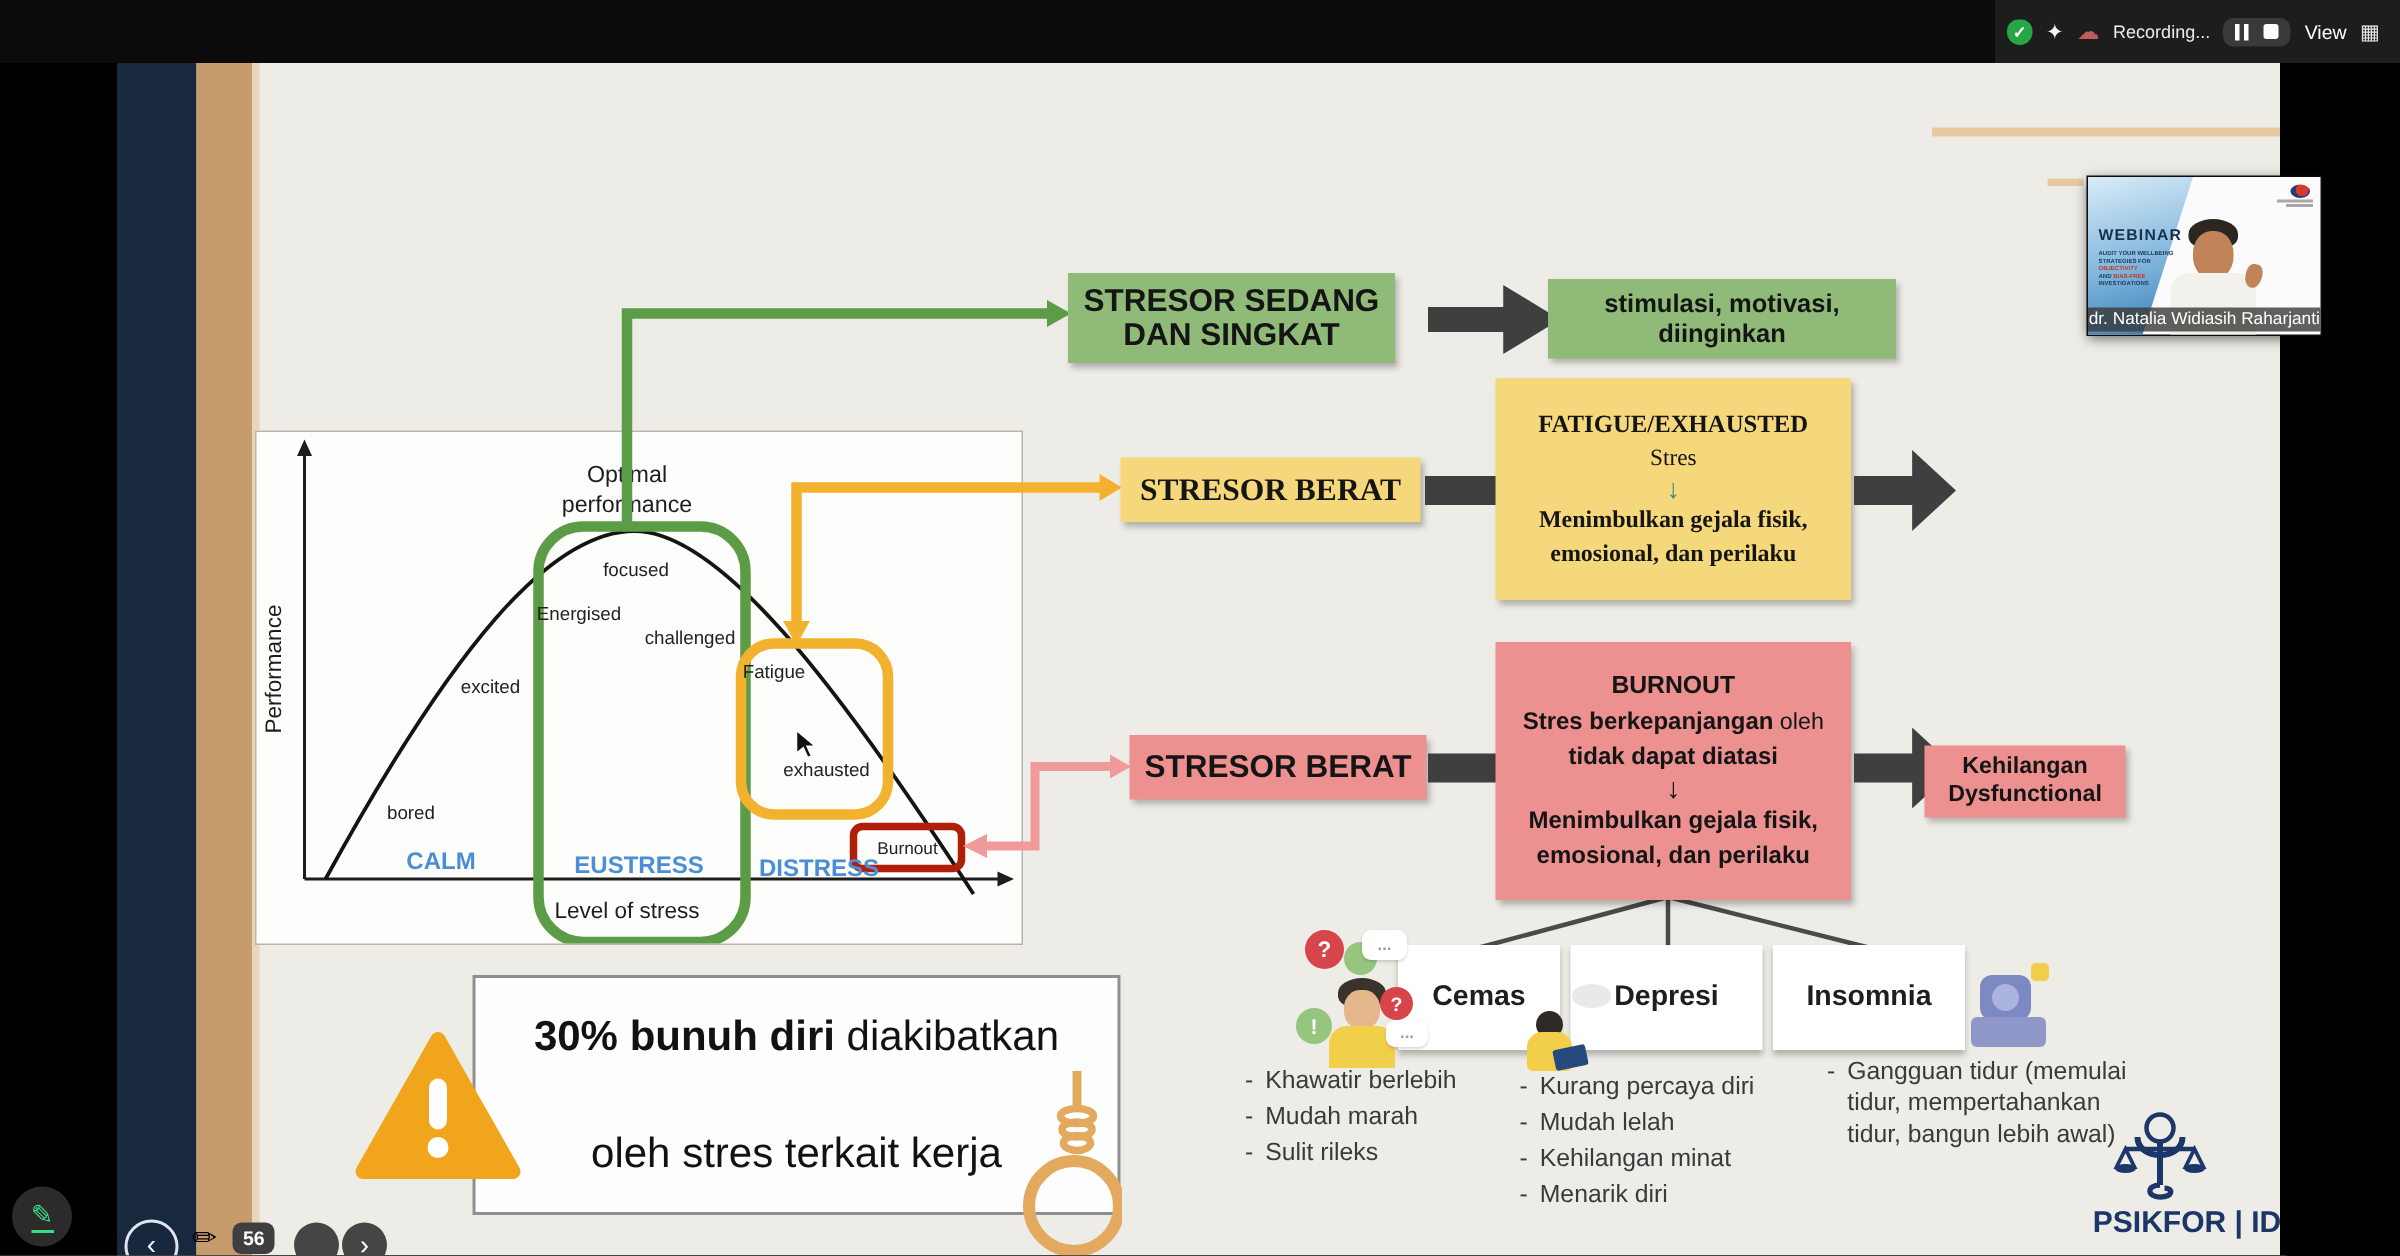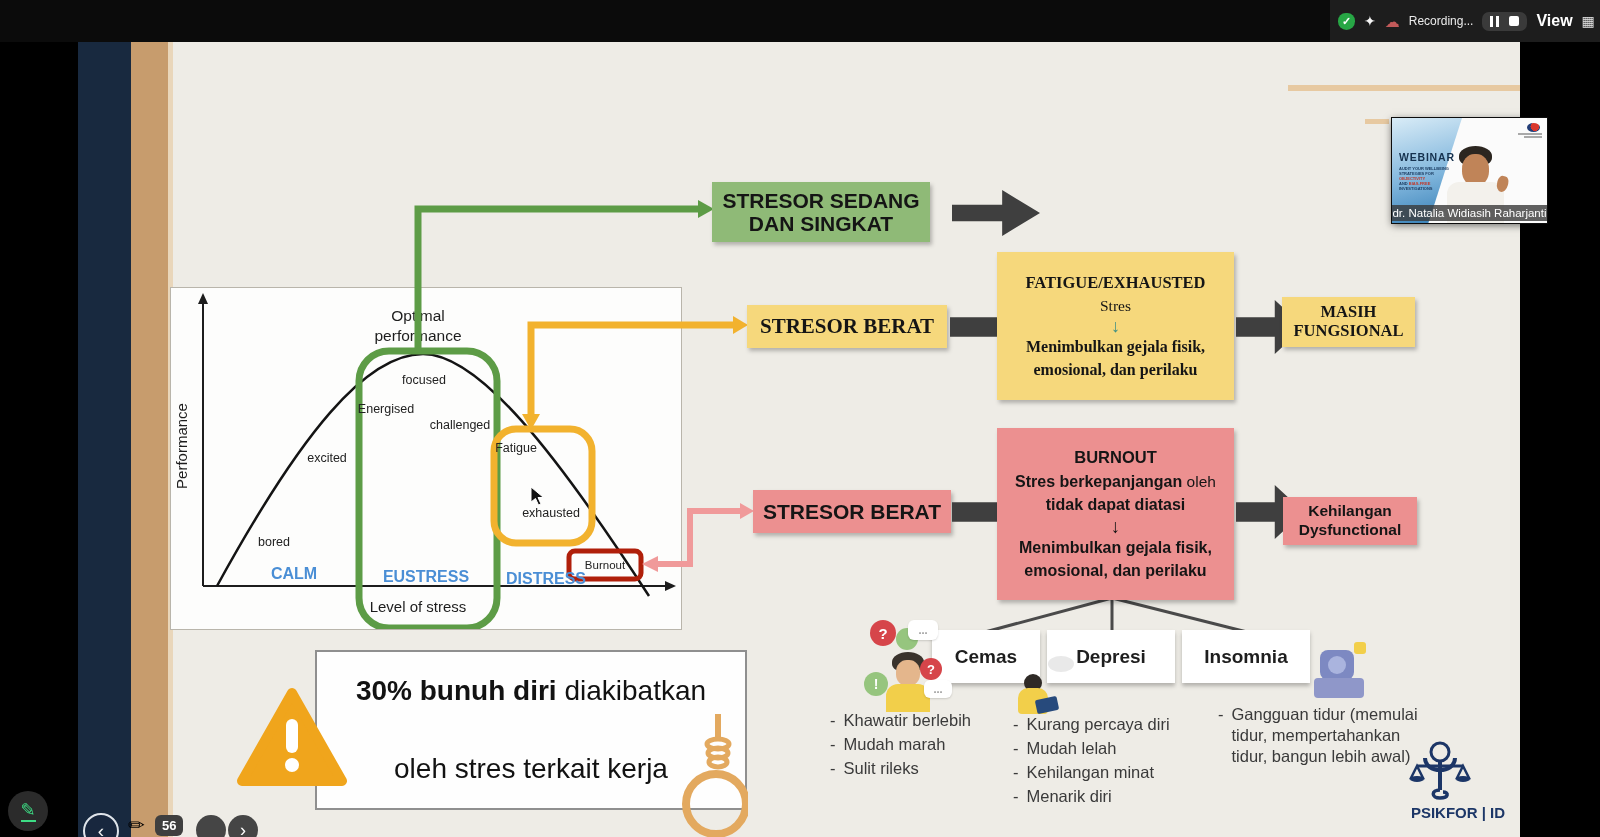--- a/index.html
+++ b/index.html
@@ -12,21 +12,21 @@
   .shield{width:17px;height:17px;background:#27a645;border-radius:45% 45% 50% 50%;color:#fff;
           font-size:11px;font-weight:bold;display:flex;align-items:center;justify-content:center;}
   .sparkle{color:#f5f5f5;font-size:14px;}
   .cloud{color:#c25a5a;font-size:15px;line-height:1;}
   .rec-text{color:#ececec;font-size:12px;}
   .rec-pill{display:flex;align-items:center;gap:10px;background:#3a3a3a;border-radius:7px;
             padding:4px 8px;}
   .pause-glyph{display:flex;gap:3px;}
   .pause-glyph i{display:block;width:3px;height:11px;background:#fff;}
   .stop-glyph{width:10px;height:10px;background:#fff;border-radius:2px;}
-  .view-label{color:#fff;font-size:16px;font-weight:bold;}
+  .view-label{color:#fff;font-size:13px;}
   .grid-icon{color:#e5e5e5;font-size:14px;}
   
   .slide{position:absolute;left:78px;top:42px;width:1442px;height:795px;background:#eeece6;
          overflow:hidden;z-index:1;}
   .strip-navy{position:absolute;left:0;top:0;width:53px;height:795px;background:#18293f;}
   .strip-tan{position:absolute;left:53px;top:0;width:37px;height:795px;background:#c79c6d;}
   .strip-light{position:absolute;left:90px;top:0;width:5px;height:795px;background:#e9d6ba;}
   .deco-line1{position:absolute;left:1210px;top:43px;width:233px;height:6px;background:#e7c9a1;}
   .deco-line2{position:absolute;left:1287px;top:77px;width:24px;height:5px;background:#e7c9a1;}
   .slide-title{position:absolute;left:110px;top:32px;width:1195px;text-align:center;
@@ -46,37 +46,37 @@
   .pink{background:#ec9090;}
   .src{font-size:21px;font-weight:800;line-height:1.1;}
   .arrow{position:absolute;background:#3f3f3f;z-index:4;
          clip-path:polygon(0% 32%,57% 32%,57% 0%,100% 50%,57% 100%,57% 68%,0% 68%);}
   .bigbox-title{font-weight:800;font-size:16.5px;}
   .bigbox-line{font-size:15.5px;}
   .bigbox-bold{font-weight:800;font-size:16px;}
   .darr-teal{color:#3f8f84;font-weight:bold;font-size:18px;line-height:1;}
   .darr-dark{color:#111;font-weight:800;font-size:19px;line-height:1;}
   
-  .card{position:absolute;top:588px;height:53px;background:#fff;z-index:4;
+  .card{position:absolute;top:588px;height:70px;background:#fff;z-index:4;
         display:flex;align-items:center;justify-content:center;font-size:19px;font-weight:700;
         color:#1e1e1e;box-shadow:0 3px 4px rgba(0,0,0,0.25);}
   .symlist{position:absolute;z-index:4;color:#3a3a3a;font-size:16.5px;line-height:1.28;}
   .symlist .li{display:flex;gap:8px;margin-bottom:3px;}
   .symlist .mk{flex:0 0 auto;}
   
   .stat-box{position:absolute;left:237px;top:608px;width:428px;height:156px;background:#fefefe;
             border:2px solid #8f8f8f;z-index:4;display:flex;flex-direction:column;align-items:center;
             justify-content:center;font-size:28px;color:#121212;text-align:center;line-height:1.3;gap:41px;}
   .stat-box b{font-weight:800;}
   .warn-tri{position:absolute;left:158px;top:645px;z-index:5;}
   .noose{position:absolute;left:600px;top:672px;z-index:5;}
   
   .brand-logo{position:absolute;left:1327px;top:698px;z-index:4;}
   .brand-text{position:absolute;left:1300px;top:762px;width:160px;text-align:center;z-index:4;
-              color:#1c3667;font-weight:800;font-size:15px;}
+              color:#1c3667;font-weight:800;font-size:20px;}
   
   .ill-bubble{position:absolute;border-radius:50%;display:flex;align-items:center;justify-content:center;
               color:#fff;font-weight:800;z-index:5;}
   .ill-chat{position:absolute;background:#fff;border-radius:6px;color:#9a9a9a;font-weight:800;
             display:flex;align-items:center;justify-content:center;z-index:5;box-shadow:0 1px 2px rgba(0,0,0,.15);}
   .person{position:absolute;z-index:4;}
   
   .webcam{position:absolute;left:1392px;top:118px;width:155px;height:105px;background:#fbfbfb;
           z-index:50;overflow:hidden;box-shadow:0 0 0 1px #0d0d0d,0 2px 8px rgba(0,0,0,.6);}
   .webcam-swoosh{position:absolute;left:0;top:0;width:70px;height:105px;
@@ -195,37 +195,37 @@
       <polygon points="580,514 580,530 564,522" fill="#f09a9a"></polygon>
       <polygon points="662,461 662,477 676,469" fill="#f09a9a"></polygon>
       <path d="M 1034 556 L 907 590 M 1034 556 L 1034 590 M 1034 556 L 1169 590" fill="none" stroke="#4a4a4a" stroke-width="3"></path>
     </svg>
 
     <div class="fbox green src" style="left:634px;top:140px;width:218px;height:60px;">
       <span>STRESOR SEDANG</span>
       <span>DAN SINGKAT</span>
     </div>
     <div class="arrow" style="left:874px;top:148px;width:88px;height:46px;"></div>
+    <div class="fbox green" style="left:954px;top:144px;width:232px;height:53px;font-size:17px;font-weight:600;">
+      <span>stimulasi, motivasi,</span>
+      <span>diinginkan</span>
+    </div>
 
     <div class="fbox yellow src" style="left:669px;top:263px;width:200px;height:43px;">
       <span>STRESOR BERAT</span>
     </div>
     <div class="arrow" style="left:872px;top:258px;width:86px;height:54px;"></div>
     <div class="fbox yellow" style="left:919px;top:210px;width:237px;height:148px;line-height:1.45;">
       <span class="bigbox-title">FATIGUE/EXHAUSTED</span>
       <span class="bigbox-line">Stres</span>
       <span class="darr-teal">↓</span>
       <span class="bigbox-bold">Menimbulkan gejala fisik,</span>
       <span class="bigbox-bold">emosional, dan perilaku</span>
     </div>
     <div class="arrow" style="left:1158px;top:258px;width:68px;height:54px;"></div>
-    <div class="fbox yellow" style="left:1204px;top:255px;width:133px;height:50px;font-size:16.5px;font-weight:800;line-height:1.15;">
-      <span>MASIH</span>
-      <span>FUNGSIONAL</span>
-    </div>
 
     <div class="fbox pink src" style="left:675px;top:448px;width:198px;height:43px;">
       <span>STRESOR BERAT</span>
     </div>
     <div class="arrow" style="left:874px;top:443px;width:84px;height:54px;"></div>
     <div class="fbox pink" style="left:919px;top:386px;width:237px;height:172px;line-height:1.45;">
       <span class="bigbox-title">BURNOUT</span>
       <span><b class="bigbox-bold">Stres berkepanjangan</b><span class="bigbox-line"> oleh</span></span>
       <span class="bigbox-bold">tidak dapat diatasi</span>
       <span class="darr-dark">↓</span>

